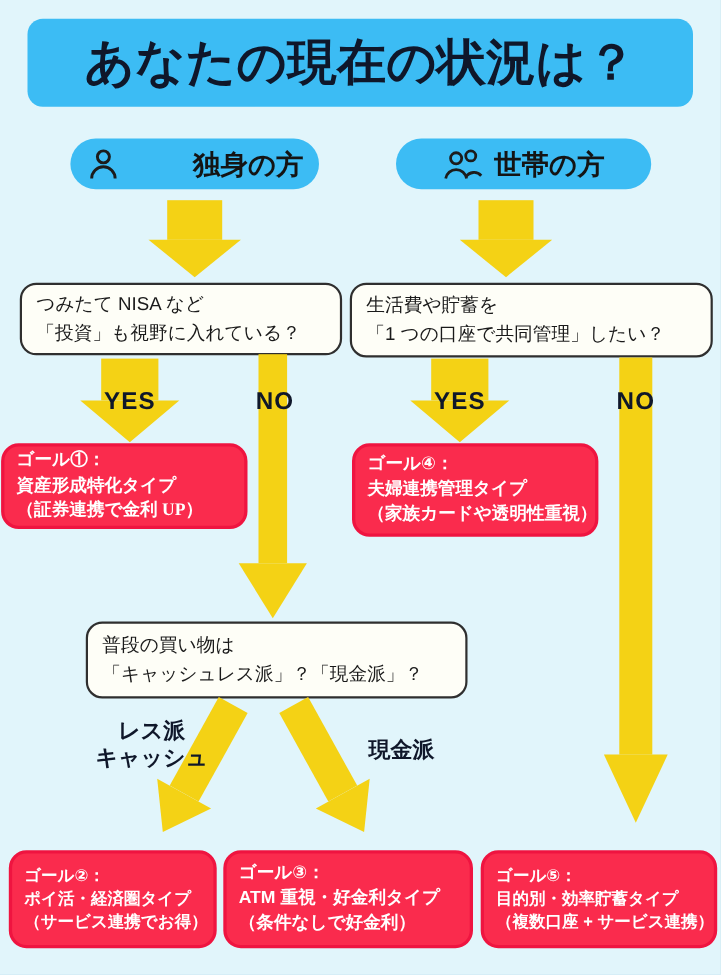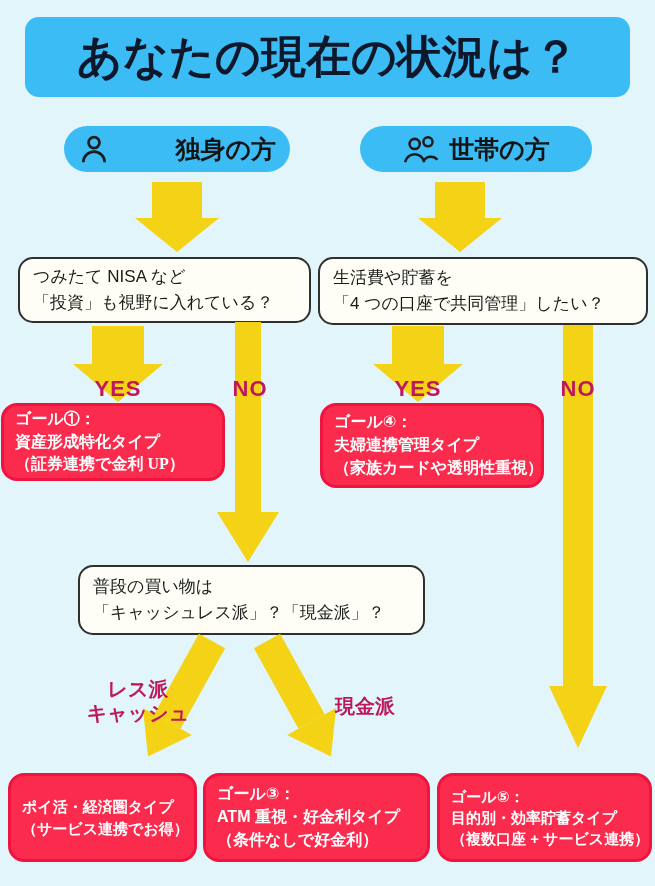--- a/index.html
+++ b/index.html
@@ -39,21 +39,21 @@
   .arrow .shaft{ flex:1; background:#F4D215; }
   .arrow .head{ width:0; height:0; border-style:solid; border-color:#F4D215 transparent transparent transparent; }
   .a-top  .shaft{ width:50px; }  .a-top  .head{ border-width:34px 42px 0 42px; }
   .a-yes  .shaft{ width:52px; }  .a-yes  .head{ border-width:38px 45px 0 45px; }
   .a-no-mid  .shaft{ width:26px; } .a-no-mid  .head{ border-width:50px 31px 0 31px; }
   .a-no-long .shaft{ width:30px; } .a-no-long .head{ border-width:62px 29px 0 29px; }
   .a-diag .shaft{ width:30px; }  .a-diag .head{ border-width:40px 28px 0 28px; }
   
   .decision{
     position:absolute; z-index:2; text-align:center;
-    font-weight:900; color:#be185d;margin-top:24px;
+    font-weight:900; color:#0f172a;
   }
   .yn{ width:80px; font-size:22px; letter-spacing:1px; }
   .jp-lab{ font-size:20px; font-weight:800; line-height:1.2; }
   
   .goal{
     position:absolute; background:#FA2B4D; border:3px solid #EF1440;
     border-radius:16px; padding:7px 11px;
     display:flex; flex-direction:column; justify-content:center;
   }
   .goal div{ font-size:16px; font-weight:800; color:#FFFFFF; line-height:1.42; white-space:nowrap; }
@@ -93,21 +93,21 @@
     <div class="shaft"></div>
       <div class="head"></div>
   </div>
 
   <div class="qbox" style="left:18px; top:257px; width:293px; height:66px;">
     <div>つみたて NISA など</div>
     <div>「投資」も視野に入れている？</div>
   </div>
   <div class="qbox" style="left:318px; top:257px; width:330px; height:68px;">
     <div>生活費や貯蓄を</div>
-    <div>「4 つの口座で共同管理」したい？</div>
+    <div>「1 つの口座で共同管理」したい？</div>
   </div>
 
   <div class="arrow a-yes" style="left:73px; top:326px; height:76px; width:90px;">
     <div class="shaft"></div>
       <div class="head"></div>
   </div>
   <div class="arrow a-no-mid" style="left:217px; top:322px; height:240px; width:62px;">
     <div class="shaft"></div>
       <div class="head"></div>
   </div>
@@ -149,20 +149,21 @@
     <div class="shaft"></div>
       <div class="head"></div>
   </div>
   <div class="decision jp-lab" style="left:83px; top:653px; width:110px;">
     <div>レス派</div>
     <div>キャッシュ</div>
   </div>
   <div class="decision jp-lab" style="left:315px; top:670px; width:100px;">現金派</div>
 
   <div class="goal small" style="left:8px; top:773px; width:189px; height:89px;">
+    <div>ゴール②：</div>
     <div>ポイ活・経済圏タイプ</div>
     <div>（サービス連携でお得）</div>
   </div>
   <div class="goal" style="left:203px; top:773px; width:227px; height:89px;">
     <div>ゴール③：</div>
     <div>ATM 重視・好金利タイプ</div>
     <div>（条件なしで好金利）</div>
   </div>
   <div class="goal small" style="left:437px; top:773px; width:215px; height:89px;">
     <div>ゴール⑤：</div>

